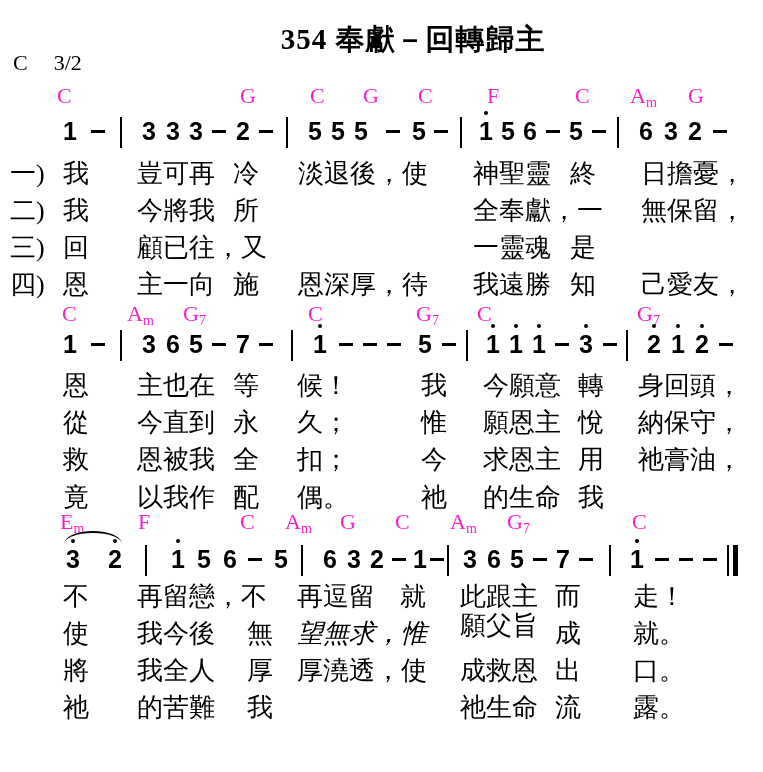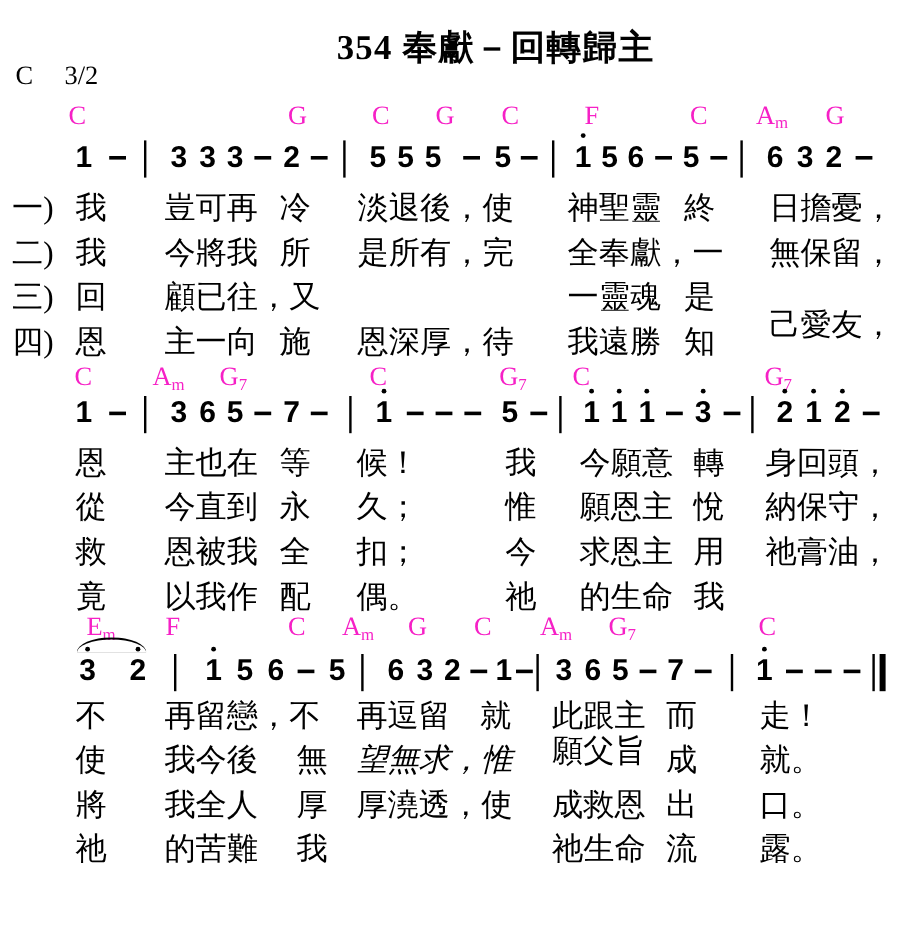--- a/index.html
+++ b/index.html
@@ -84,36 +84,35 @@
     <div class="lyr" style="left: 137px; top: 160px;">豈可再</div>
     <div class="lyr" style="left: 233px; top: 160px;">冷</div>
     <div class="lyr" style="left: 298px; top: 160px;">淡退後，使</div>
     <div class="lyr" style="left: 473px; top: 160px;">神聖靈</div>
     <div class="lyr" style="left: 570px; top: 160px;">終</div>
     <div class="lyr" style="left: 641px; top: 160px;">日擔憂，</div>
     <div class="lyr" style="left: 10px; top: 197px;">二)</div>
     <div class="lyr" style="left: 63px; top: 197px;">我</div>
     <div class="lyr" style="left: 137px; top: 197px;">今將我</div>
     <div class="lyr" style="left: 233px; top: 197px;">所</div>
-    <div class="lyr" style="left: 298px; top: 197px;">是所有，完</div>
     <div class="lyr" style="left: 473px; top: 197px;">全奉獻，一</div>
     <div class="lyr" style="left: 641px; top: 197px;">無保留，</div>
     <div class="lyr" style="left: 10px; top: 234px;">三)</div>
     <div class="lyr" style="left: 63px; top: 234px;">回</div>
     <div class="lyr" style="left: 137px; top: 234px;">顧已往，又</div>
     <div class="lyr" style="left: 473px; top: 234px;">一靈魂</div>
     <div class="lyr" style="left: 570px; top: 234px;">是</div>
     <div class="lyr" style="left: 10px; top: 271px;">四)</div>
     <div class="lyr" style="left: 63px; top: 271px;">恩</div>
     <div class="lyr" style="left: 137px; top: 271px;">主一向</div>
     <div class="lyr" style="left: 233px; top: 271px;">施</div>
     <div class="lyr" style="left: 298px; top: 271px;">恩深厚，待</div>
     <div class="lyr" style="left: 473px; top: 271px;">我遠勝</div>
     <div class="lyr" style="left: 570px; top: 271px;">知</div>
-    <div class="lyr" style="left: 641px; top: 257px; text-align: right;">己愛友，</div>
+    <div class="lyr" style="left: 641px; top: 271px; text-align: right;">己愛友，</div>
     <div class="chord" style="left: 62px; top: 303px; color: rgb(246, 32, 198);">C</div>
     <div class="chord" style="left: 127px; top: 303px; color: rgb(246, 32, 198);">A<sub>m</sub></div>
     <div class="chord" style="left: 183px; top: 303px; color: rgb(246, 32, 198);">G<sub>7</sub></div>
     <div class="chord" style="left: 308px; top: 303px; color: rgb(246, 32, 198);">C</div>
     <div class="chord" style="left: 416px; top: 303px; color: rgb(246, 32, 198);">G<sub>7</sub></div>
     <div class="chord" style="left: 477px; top: 303px; color: rgb(246, 32, 198);">C</div>
     <div class="chord" style="left: 637px; top: 303px; color: rgb(246, 32, 198);">G<sub>7</sub></div>
     <div class="note" style="left: 63px; top: 330px;">1</div>
     <div class="dash" style="left: 91px; top: 343px;"></div>
     <div class="bar" style="left: 120px; top: 330px;"></div>
@@ -174,21 +173,21 @@
     <div class="lyr" style="left: 483px; top: 446px;">求恩主</div>
     <div class="lyr" style="left: 578px; top: 446px;">用</div>
     <div class="lyr" style="left: 638px; top: 446px;">祂膏油，</div>
     <div class="lyr" style="left: 63px; top: 484px;">竟</div>
     <div class="lyr" style="left: 137px; top: 484px;">以我作</div>
     <div class="lyr" style="left: 233px; top: 484px;">配</div>
     <div class="lyr" style="left: 297px; top: 484px;">偶。</div>
     <div class="lyr" style="left: 421px; top: 484px;">祂</div>
     <div class="lyr" style="left: 483px; top: 484px;">的生命</div>
     <div class="lyr" style="left: 578px; top: 484px;">我</div>
-    <div class="chord" style="left: 72px; top: 511px; color: rgb(246, 32, 198);">E<sub>m</sub></div>
+    <div class="chord" style="left: 60px; top: 511px; color: rgb(246, 32, 198);">E<sub>m</sub></div>
     <div class="chord" style="left: 138px; top: 511px; color: rgb(246, 32, 198);">F</div>
     <div class="chord" style="left: 240px; top: 511px; color: rgb(246, 32, 198);">C</div>
     <div class="chord" style="left: 285px; top: 511px; color: rgb(246, 32, 198);">A<sub>m</sub></div>
     <div class="chord" style="left: 340px; top: 511px; color: rgb(246, 32, 198);">G</div>
     <div class="chord" style="left: 395px; top: 511px; color: rgb(246, 32, 198);">C</div>
     <div class="chord" style="left: 450px; top: 511px; color: rgb(246, 32, 198);">A<sub>m</sub></div>
     <div class="chord" style="left: 507px; top: 511px; color: rgb(246, 32, 198);">G<sub>7</sub></div>
     <div class="chord" style="left: 632px; top: 511px; color: rgb(246, 32, 198);">C</div>
     <div class="note" style="left: 66px; top: 545px;">3</div>
     <div class="dot" style="left: 71px; top: 539px;"></div>

